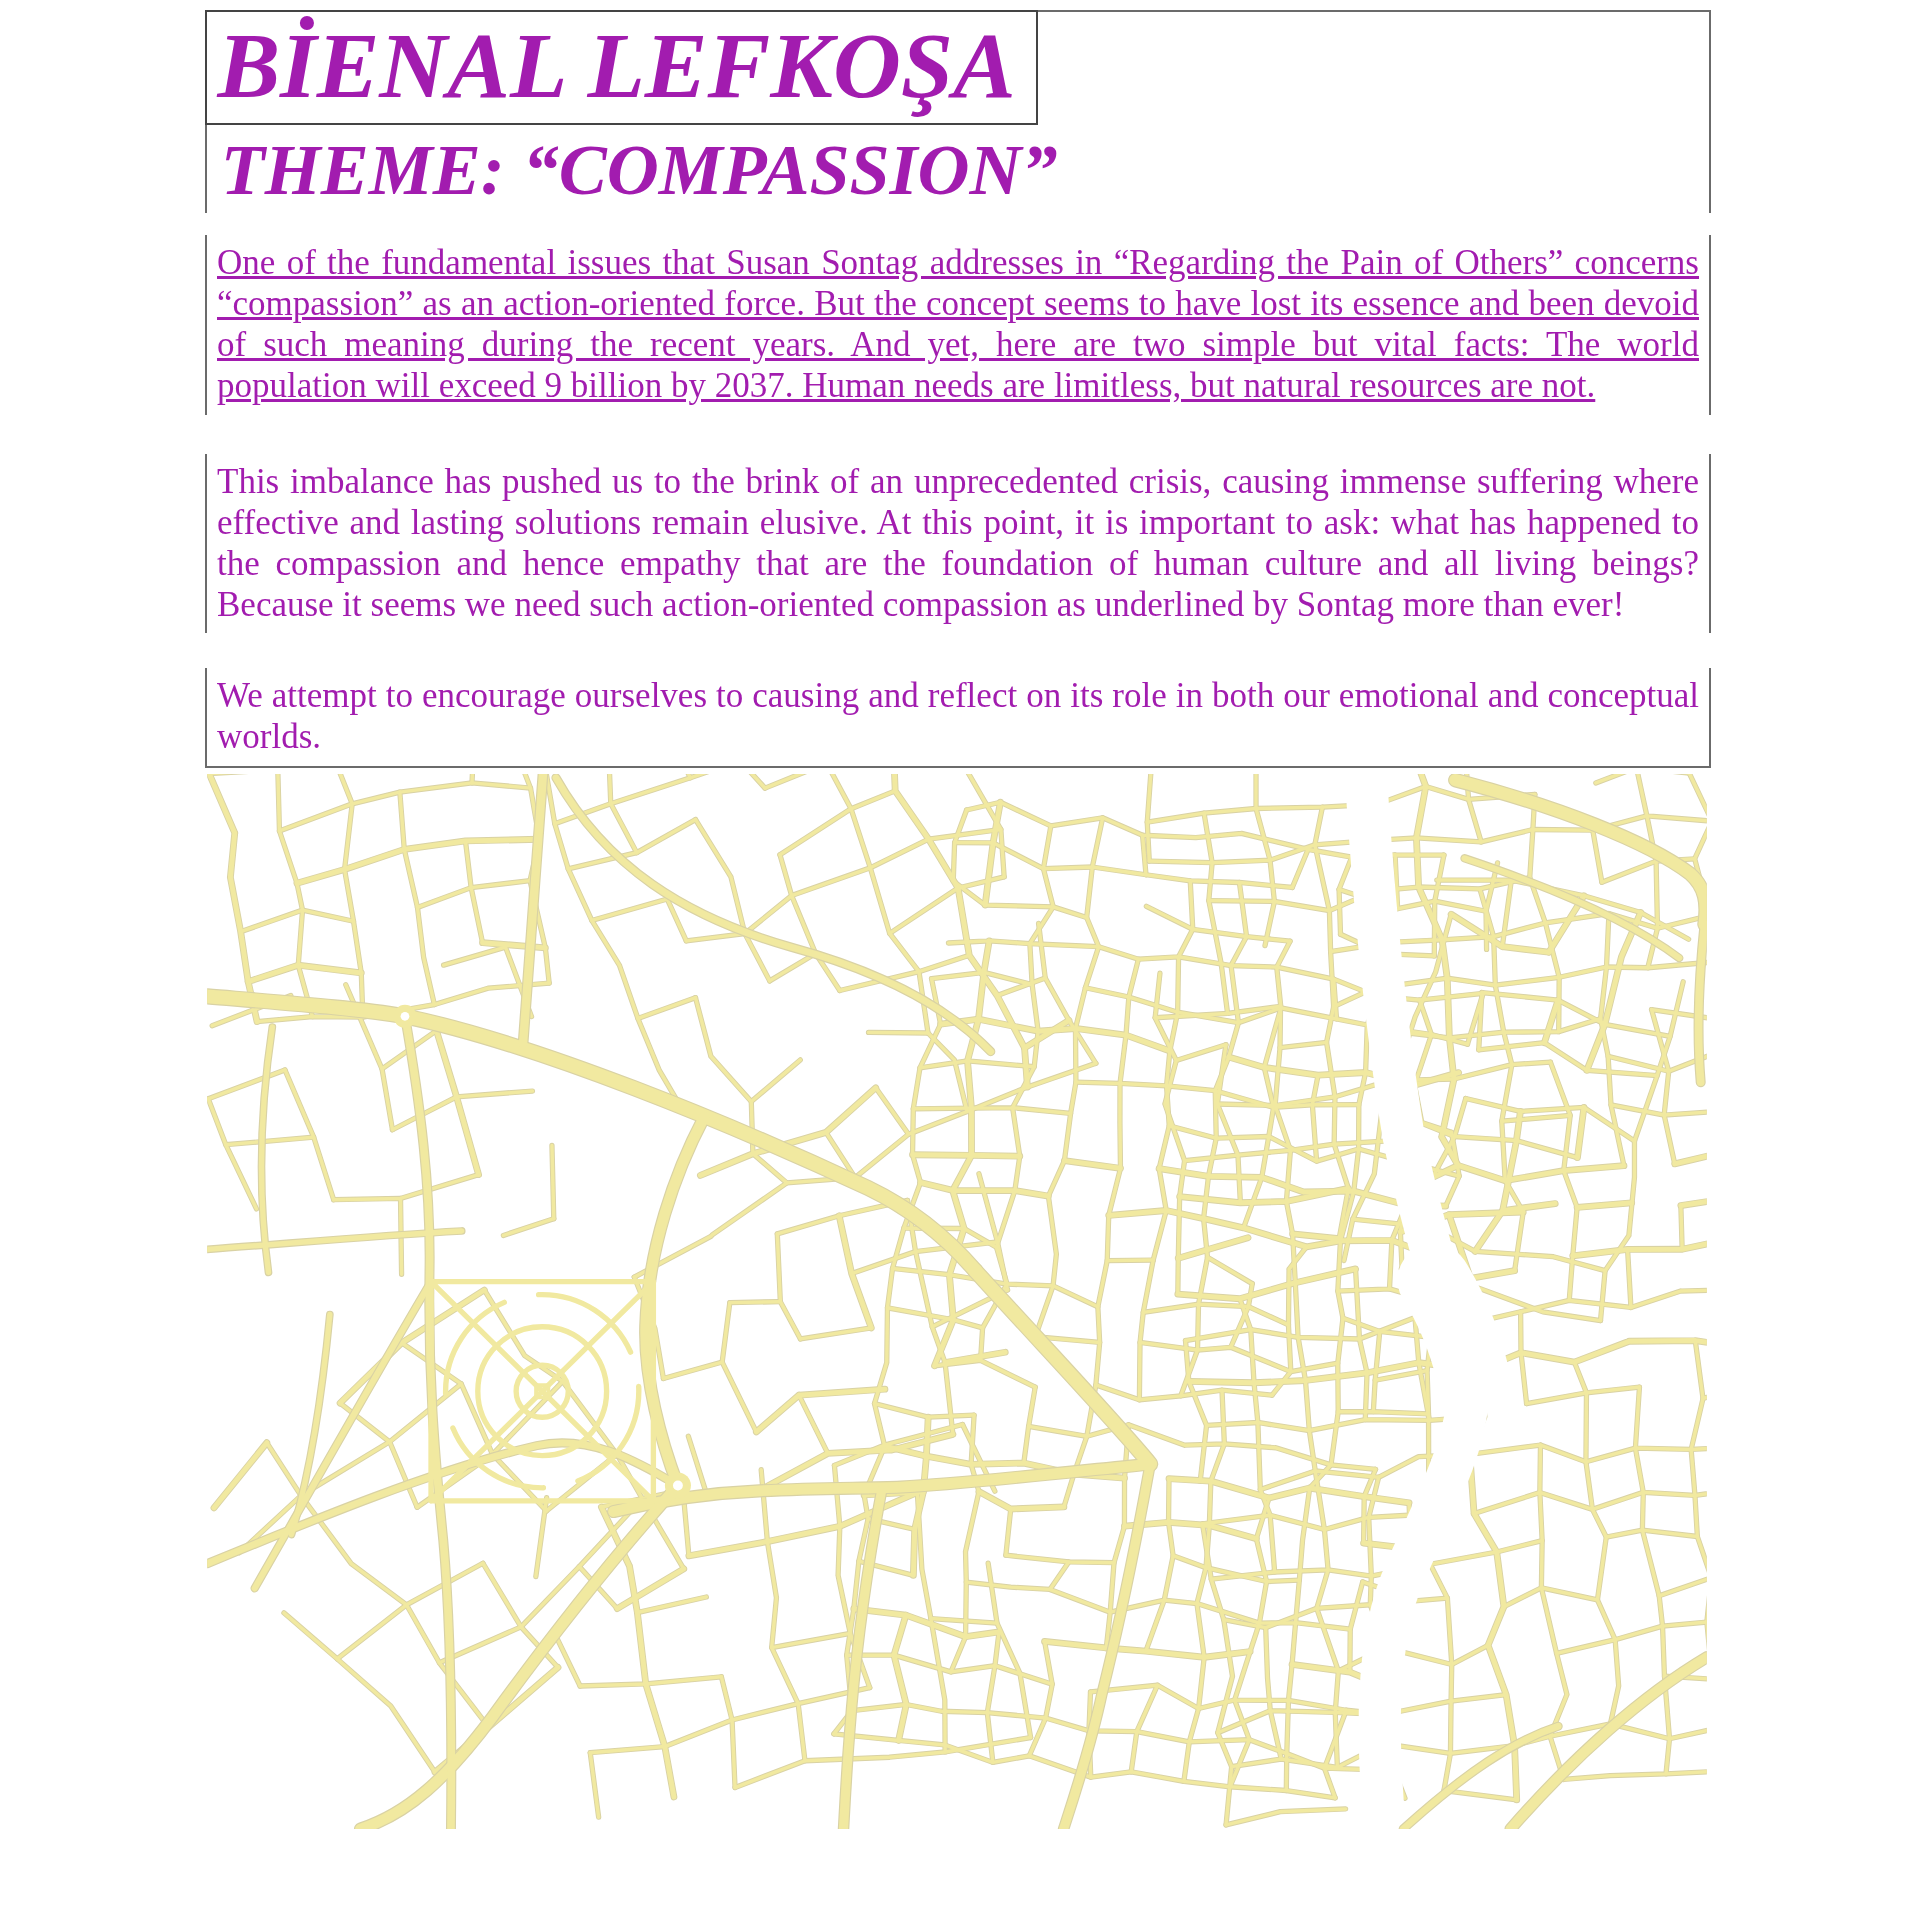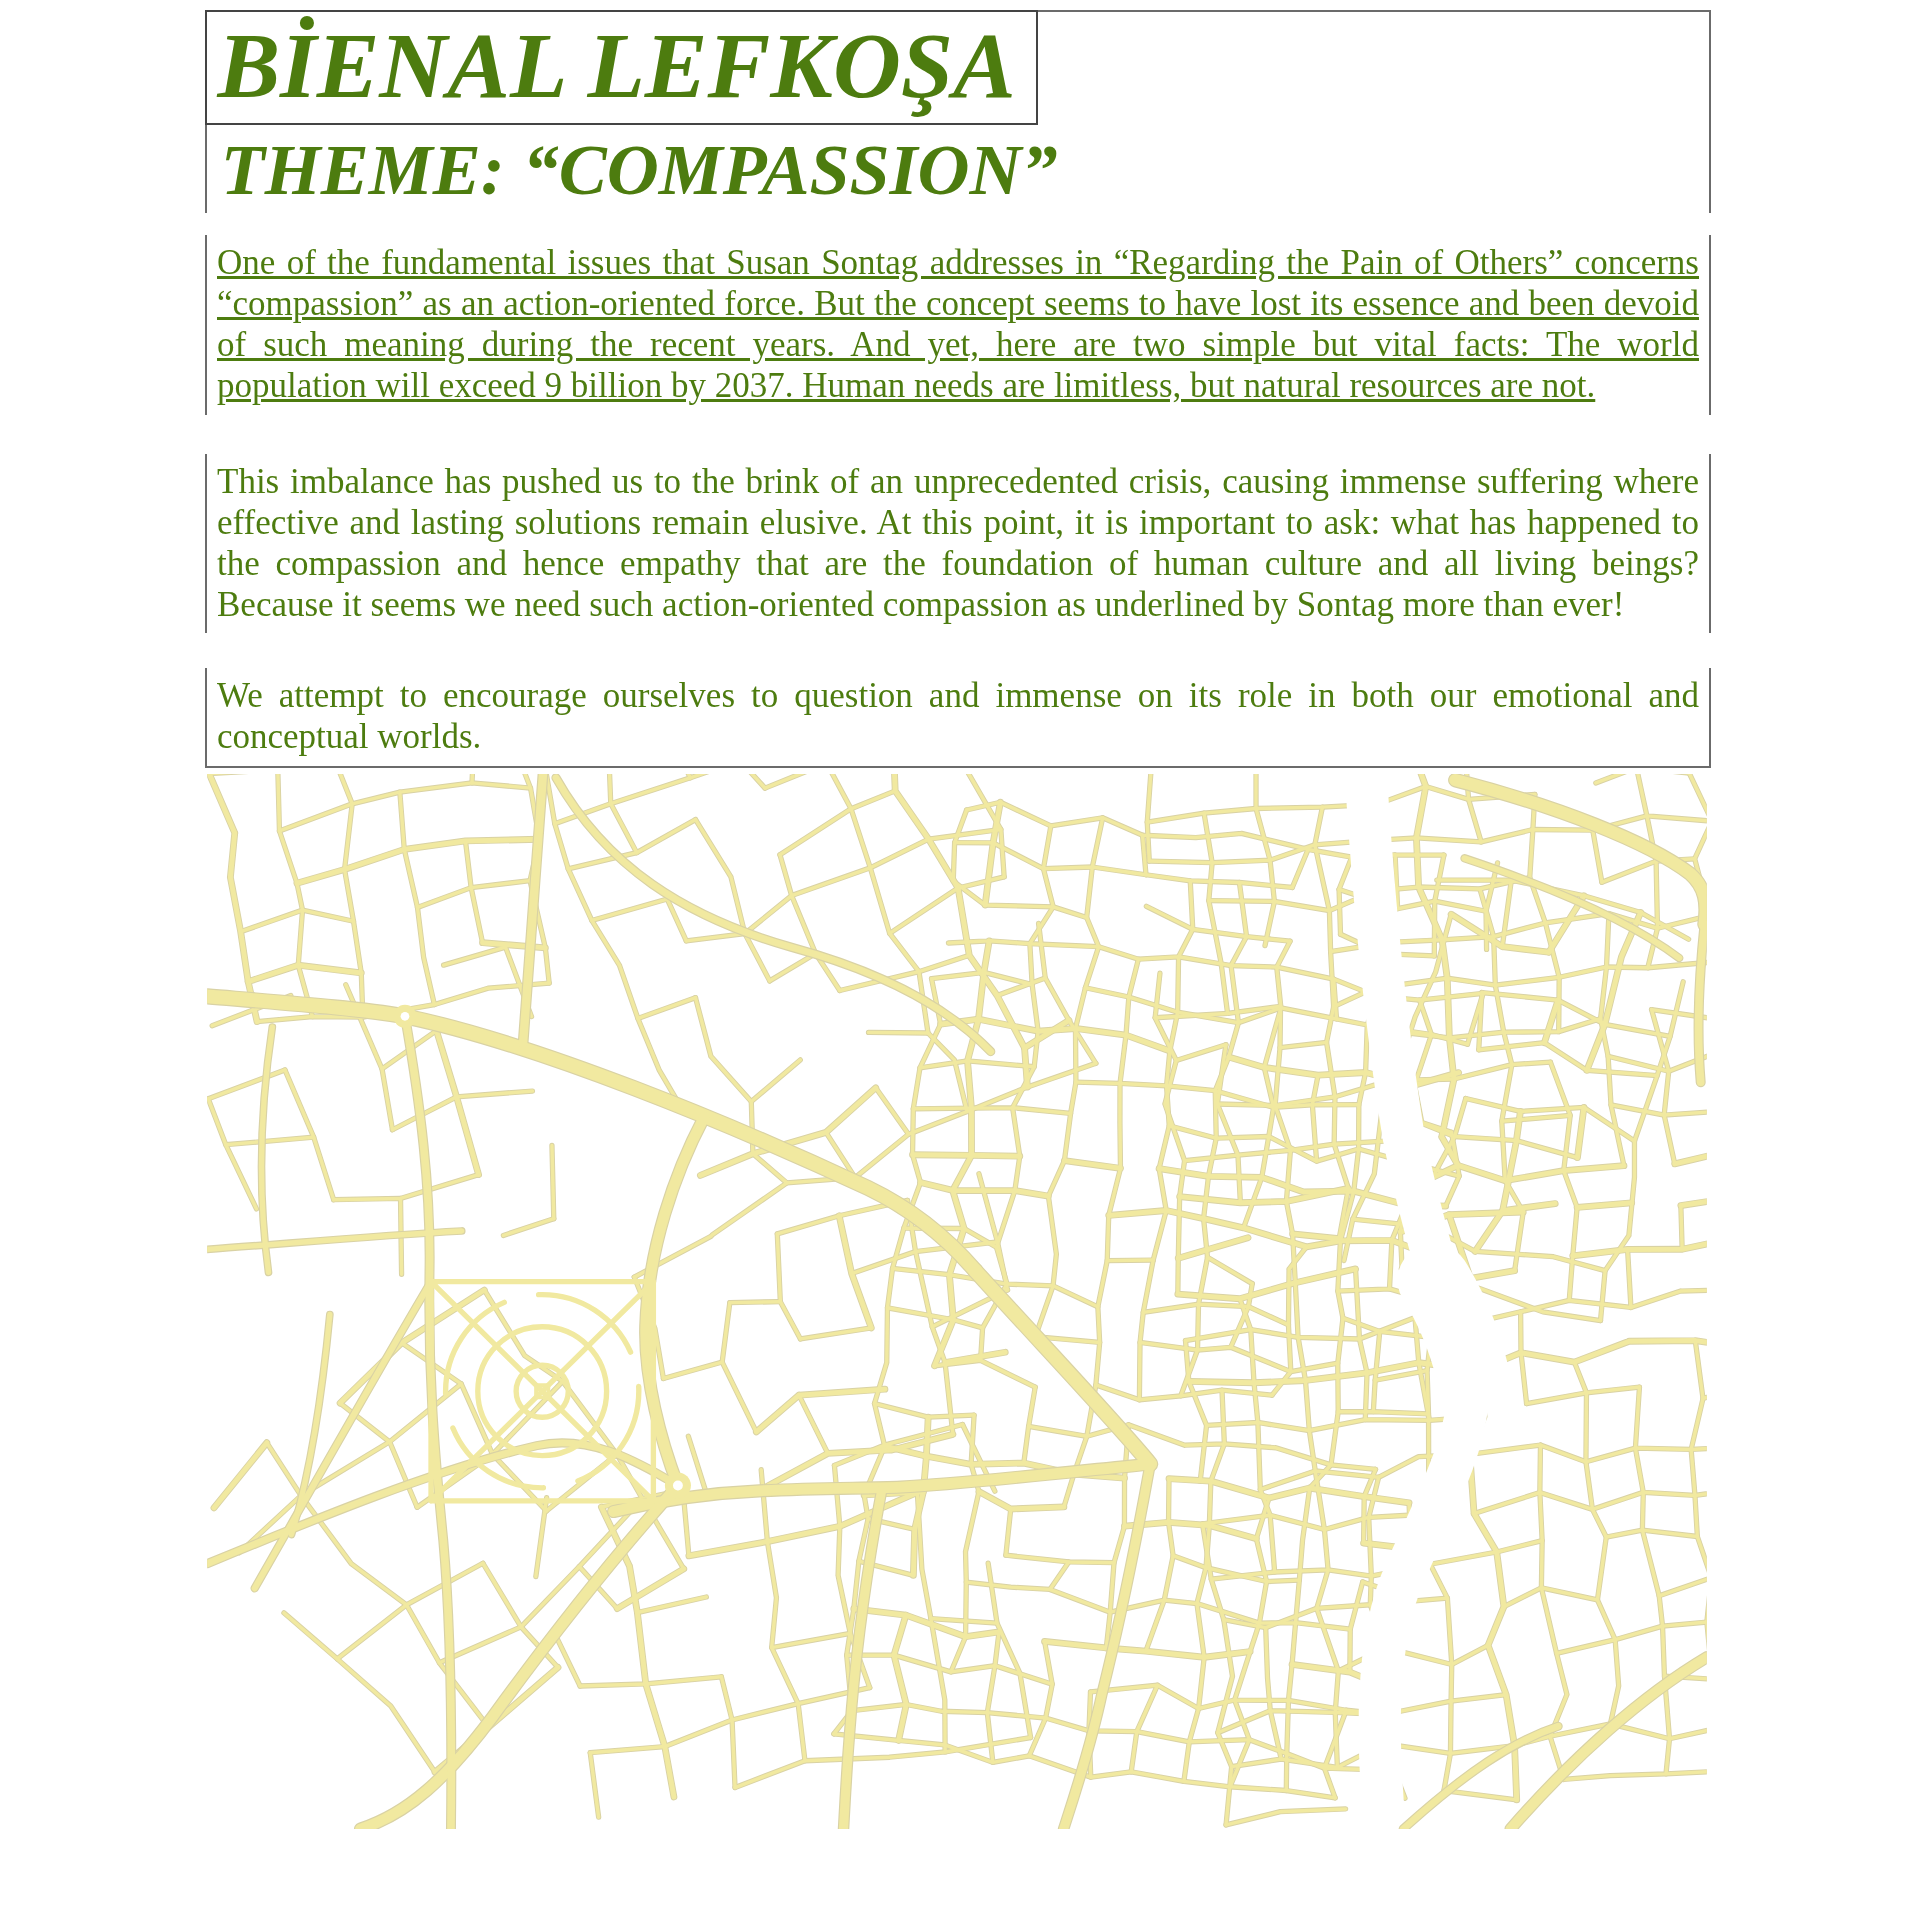--- a/index.html
+++ b/index.html
@@ -1,17 +1,17 @@
 <!DOCTYPE html>
 <html style="font-size:12.3px"><head>
 <meta charset="utf-8">
 <style>
   html,body{margin:0;padding:0;background:#ffffff;}
   .page{position:relative;width:1929px;height:1929px;background:#fff;overflow:hidden;
-        font-family:"Liberation Serif", serif;color:#4d7c0f;}
+        font-family:"Liberation Serif", serif;color:#a21caf;}
   .content{position:absolute;left:205px;top:10px;width:1506px;box-sizing:border-box;}
   .header{box-sizing:border-box;border:2.3px solid #6b6b6b;border-bottom:none;}
   .title-box{display:inline-block;box-sizing:border-box;margin:-2.3px 0 0 -2.3px;
              border:2.3px solid #444;padding:1.5px 20px 4.6px 10.7px;
              font-size:94px;line-height:1.12;font-weight:bold;font-style:italic;white-space:nowrap;}
   .theme{margin:6px;padding:0 0 3.1px 7.7px;font-size:72px;line-height:1.1;
          font-weight:bold;font-style:italic;white-space:nowrap;}
   .para{box-sizing:border-box;border-left:2.3px solid #6b6b6b;border-right:2.3px solid #6b6b6b;
         margin:0;padding:7px 10px 8.4px 10px;font-size:35px;line-height:41px;
         text-align:justify;}
@@ -25,21 +25,21 @@
 <body>
 
 <div class="page">
   <div class="content">
     <header class="header">
       <h1 class="title-box">BİENAL LEFKOŞA</h1>
       <h2 class="theme">THEME: “COMPASSION”</h2>
     </header>
     <p class="para m1">One of the fundamental issues that Susan Sontag addresses in “Regarding the Pain of Others” concerns “compassion” as an action-oriented force. But the concept seems to have lost its essence and been devoid of such meaning during the recent years. And yet, here are two simple but vital facts: The world population will exceed 9 billion by 2037. Human needs are limitless, but natural resources are not.</p>
     <p class="para m2">This imbalance has pushed us to the brink of an unprecedented crisis, causing immense suffering where effective and lasting solutions remain elusive. At this point, it is important to ask: what has happened to the compassion and hence empathy that are the foundation of human culture and all living beings? Because it seems we need such action-oriented compassion as underlined by Sontag more than ever!</p>
-    <p class="para m3">We attempt to encourage ourselves to question and immense on its role in both our emotional and conceptual worlds.</p>
+    <p class="para m3">We attempt to encourage ourselves to causing and reflect on its role in both our emotional and conceptual worlds.</p>
     <div class="map-wrap">
       <svg xmlns="http://www.w3.org/2000/svg" viewBox="0 0 1956 1376">
           <defs>
             <clipPath id="mapclip">
               <rect x="0" y="0" width="1956" height="1376"></rect>
             </clipPath>
           </defs>
           <g clip-path="url(#mapclip)" fill="none" stroke-linecap="round" stroke-linejoin="round">
             <g stroke="#d9d2a4">
               <path d="M2.2 -1.5L92.1 -6.6M92.1 -6.6L171.5 -5.6M171.5 -5.6L249.8 -29.1M249.8 -29.1L347.0 -22.0" stroke-width="8.9"></path>

